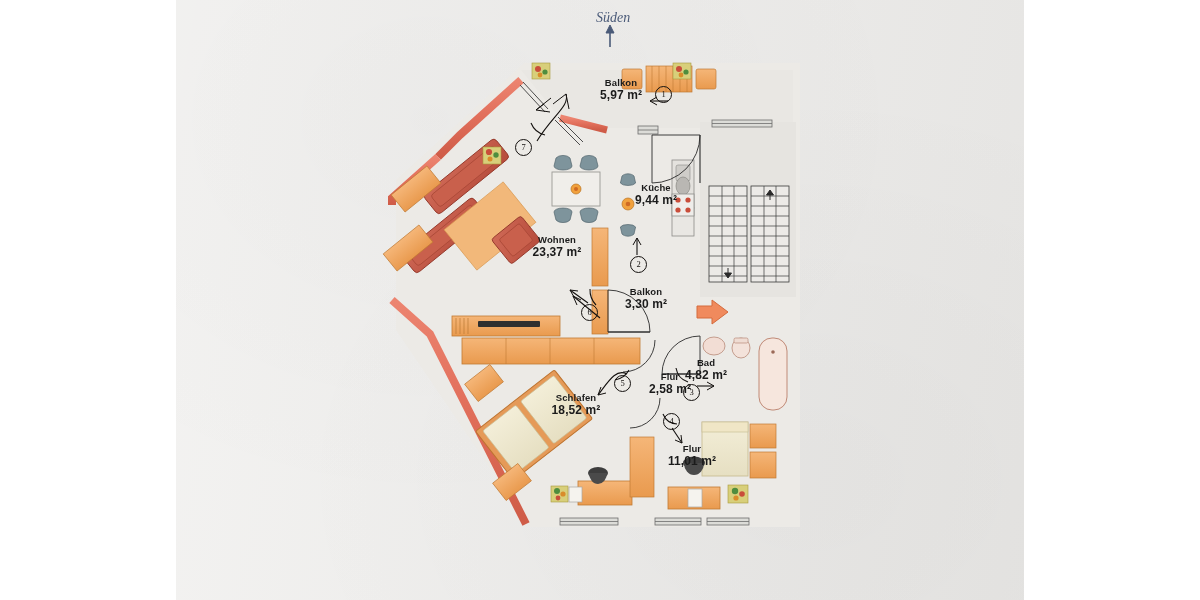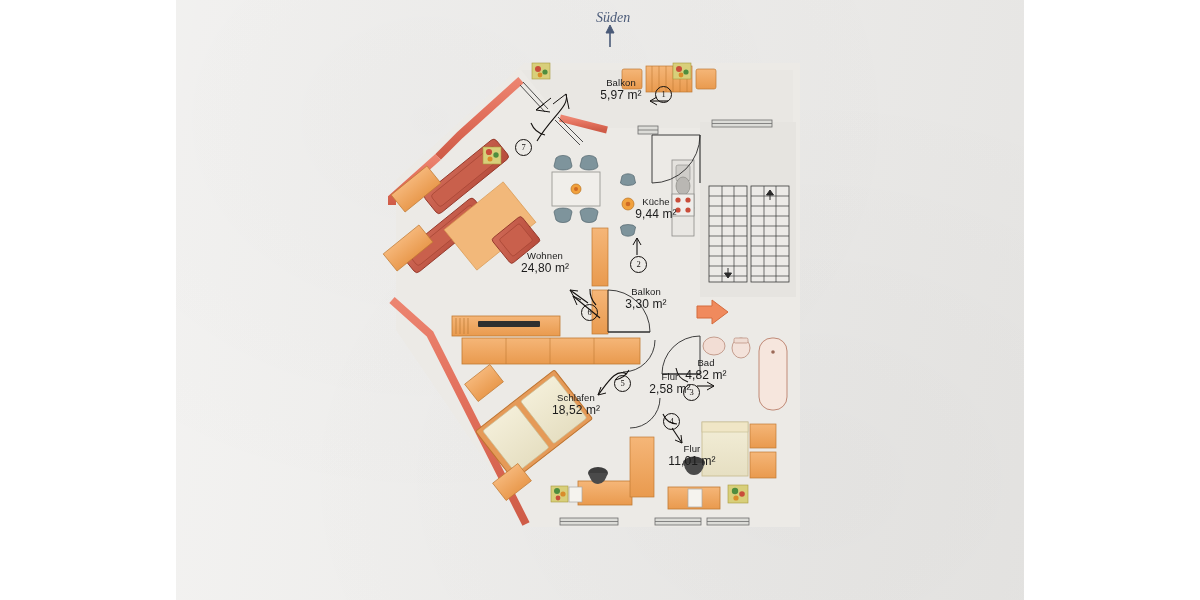--- a/index.html
+++ b/index.html
@@ -11,21 +11,21 @@
          background:#edecea;}
   #sheet::after{content:"";position:absolute;inset:0;
      background:
        radial-gradient(ellipse at 30% 20%, rgba(0,0,0,0.018), rgba(0,0,0,0) 60%),
        radial-gradient(ellipse at 75% 80%, rgba(0,0,0,0.025), rgba(0,0,0,0) 60%),
        linear-gradient(100deg, rgba(255,255,255,0.35), rgba(0,0,0,0.03));
      pointer-events:none;}
   #plan{position:absolute;left:0;top:0;width:1200px;height:600px;}
   .lbl{position:absolute;text-align:center;color:#1b1b1b;
        font-family:"Liberation Sans",sans-serif;line-height:1.12;
-       white-space:nowrap;letter-spacing:.1px;}
+       white-space:nowrap;letter-spacing:.1px;font-weight:bold;}
   .lbl .nm{font-size:9.5px;}
   .lbl .ar{font-size:12px;}
   .hand{position:absolute;color:#4a5a78;font-family:"Liberation Serif",serif;
         font-size:14px;font-style:italic;white-space:nowrap;}
   .mk{position:absolute;width:15px;height:15px;border:1.1px solid #14110f;
       border-radius:50%;color:#14110f;font-size:8.5px;line-height:14px;
       text-align:center;font-family:"Liberation Serif",serif;background:transparent;}
 </style>
 </head>
 <body>
@@ -397,27 +397,27 @@
     </g>
   </svg>
 
   <div class="hand" id="compass" style="left:596px;top:10px;">Süden</div>
 
   <div id="room-labels">
       <div class="lbl" style="left: 576px; top: 78px; width: 90px;">
         <div class="nm">Balkon</div>
         <div class="ar">5,97 m²</div>
       </div>
-      <div class="lbl" style="left: 611px; top: 197px; width: 90px;">
+      <div class="lbl" style="left: 611px; top: 183px; width: 90px;">
         <div class="nm">Küche</div>
         <div class="ar">9,44 m²</div>
       </div>
-      <div class="lbl" style="left: 500px; top: 235px; width: 90px; margin-top: 16px;">
+      <div class="lbl" style="left: 512px; top: 235px; width: 90px;">
         <div class="nm">Wohnen</div>
-        <div class="ar">24,80 m²</div>
+        <div class="ar">23,37 m²</div>
       </div>
       <div class="lbl" style="left: 601px; top: 287px; width: 90px;">
         <div class="nm">Balkon</div>
         <div class="ar">3,30 m²</div>
       </div>
       <div class="lbl" style="left: 661px; top: 358px; width: 90px;">
         <div class="nm">Bad</div>
         <div class="ar">4,82 m²</div>
       </div>
       <div class="lbl" style="left: 625px; top: 364px; width: 90px; margin-top: 8px;">

